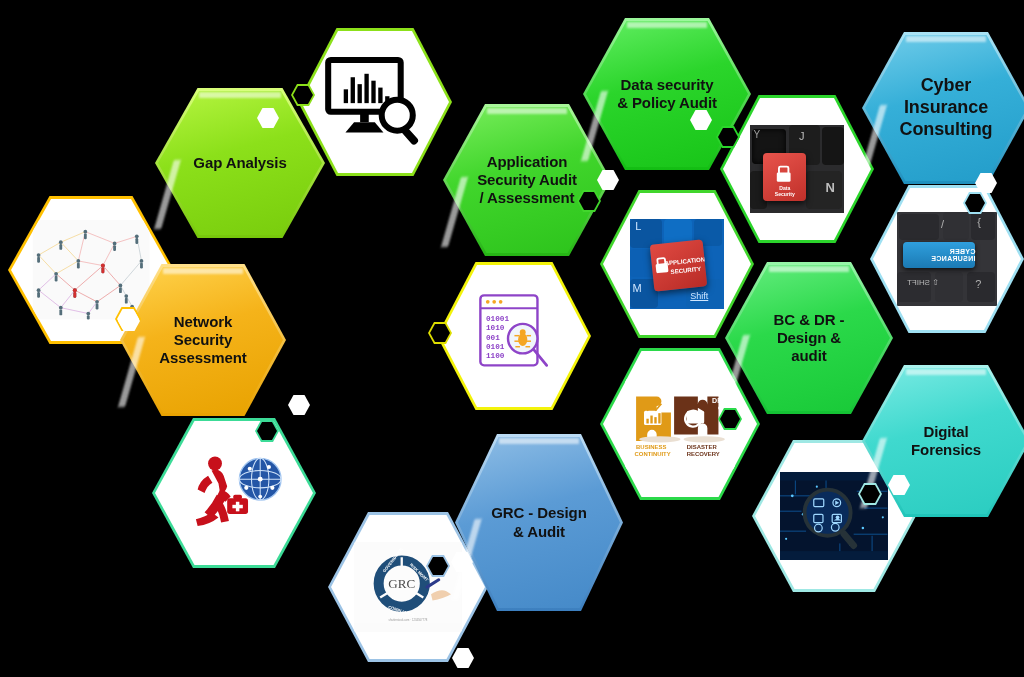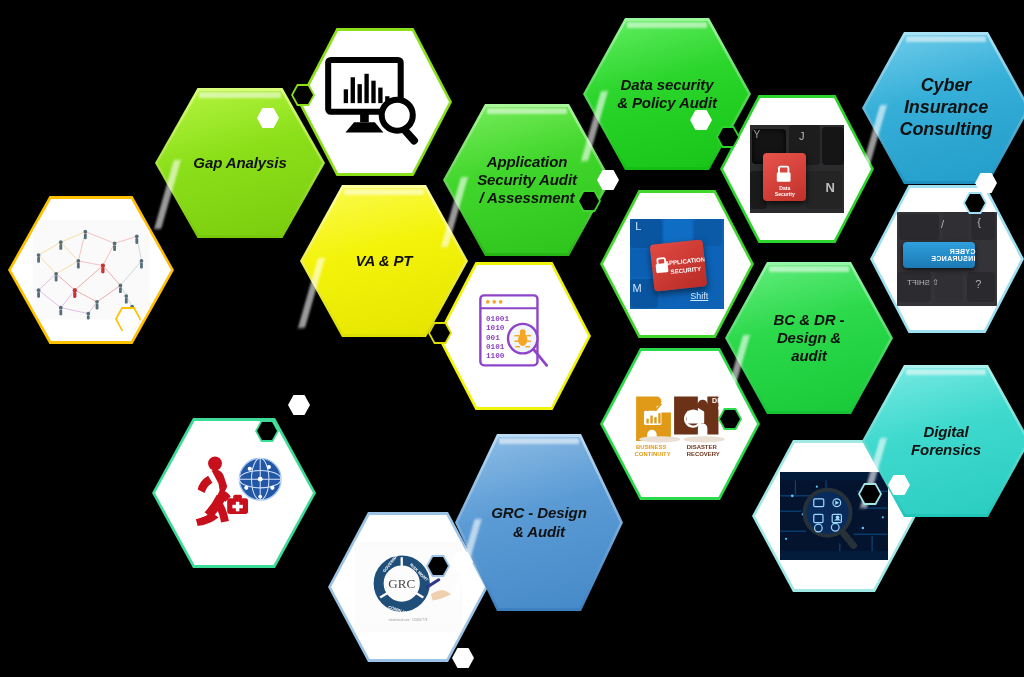--- a/index.html
+++ b/index.html
@@ -37,21 +37,20 @@
     text-align: center;
   }
   .label {
     color: #111;
     font-weight: bold;
     line-height: 1.22;
     letter-spacing: -0.1px;
     padding: 0 14%;
     text-align: center;
     pointer-events: none;
-    font-style: italic;
   }
   
   .bevel-top {
     position: absolute;
     left: 26%; right: 26%;
     top: 4px; height: 6px;
     background: rgba(255,255,255,0.55);
     filter: blur(1.2px);
     pointer-events: none;
   }
@@ -472,38 +471,40 @@
               <circle cx="75" cy="48" r="2.4"></circle>
               <path d="M70 52 q5 -4 10 0 z"></path>
             </g>
             <rect x="84" y="64" width="9" height="28" rx="4" fill="#263238" transform="rotate(-40 88 76)"></rect>
           </svg>
         </div>
       </div>
     </div>
   </div>
 
+  <div class="hexwrap" style="left:120px; top:264px; width:166px; height:152px; z-index:5;">
+    <div class="rim" style="background:linear-gradient(180deg,#FFE08A,#E9A200);"></div>
+    <div class="face" style="background:linear-gradient(165deg,#FFD34D 0%,#F5B31A 42%,#E8A200 100%);">
+      <span class="label" style="font-size:15px; white-space:pre-line;">Network
+Security
+Assessment</span>
+    </div>
+    <div class="bevel-top"></div>
+    <div class="bevel-left"></div>
+  </div>
 
   <div class="hexwrap" style="left:155px; top:88px; width:170px; height:150px; z-index:5;">
     <div class="rim" style="background:linear-gradient(180deg,#D9FF7A,#76C70A);"></div>
     <div class="face" style="background:linear-gradient(165deg,#B6F541 0%,#8CE01A 42%,#78CC0C 100%);">
       <span class="label" style="font-size:15px; white-space:pre-line;text-align:right;">Gap Analysis</span>
     </div>
     <div class="bevel-top"></div>
     <div class="bevel-left"></div>
   </div>
 
-  <div class="hexwrap" style="left:300px; top:185px; width:168px; height:152px; z-index:5;">
-    <div class="rim" style="background:linear-gradient(180deg,#FFFF9E,#DEDE00);"></div>
-    <div class="face" style="background:linear-gradient(165deg,#FBFB52 0%,#F3F30A 42%,#E4E400 100%);">
-      <span class="label" style="font-size:15px; white-space:pre-line;">VA &amp; PT</span>
-    </div>
-    <div class="bevel-top"></div>
-    <div class="bevel-left"></div>
-  </div>
 
   <div class="hexwrap" style="left:443px; top:104px; width:168px; height:152px; z-index:5;">
     <div class="rim" style="background:linear-gradient(180deg,#A9F79A,#25B514);"></div>
     <div class="face" style="background:linear-gradient(165deg,#79ED5C 0%,#41D62C 42%,#2CC31B 100%);">
       <span class="label" style="font-size:15px; white-space:pre-line;">Application
 Security Audit
 / Assessment</span>
     </div>
     <div class="bevel-top"></div>
     <div class="bevel-left"></div>

